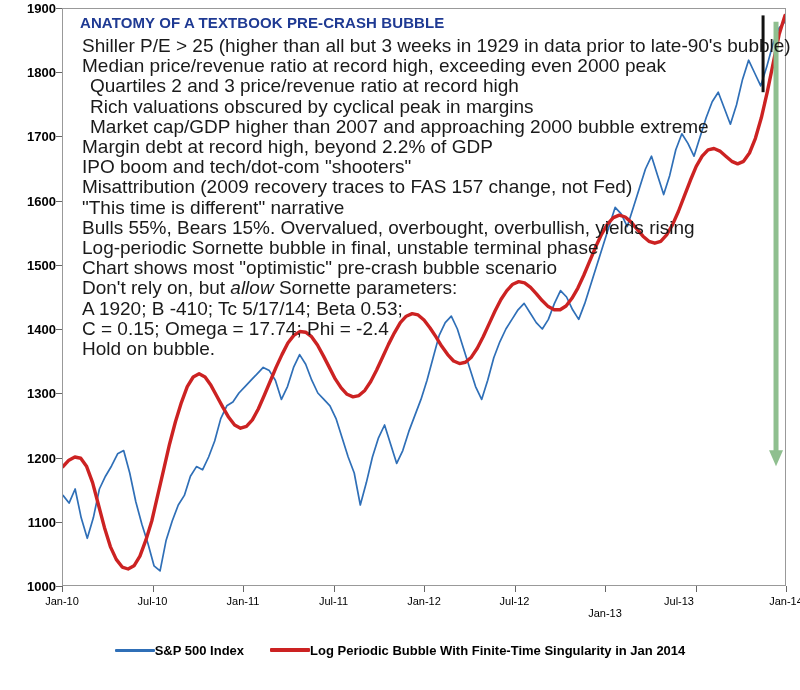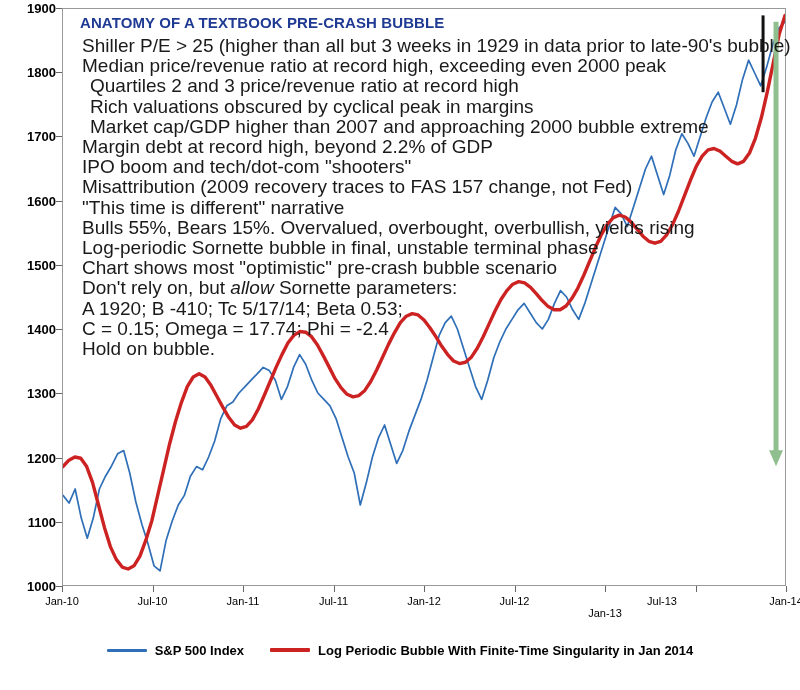--- a/index.html
+++ b/index.html
@@ -58,21 +58,21 @@
     white-space:nowrap;
   }
   .annot.ind1{padding-left:8px;}
   .annot i{font-style:italic;}
 
   
   .legend{
     position:absolute;left:0;top:632px;width:800px;height:36px;
     display:flex;justify-content:center;align-items:center;gap:26px;
   }
-  .legend-item{display:flex;align-items:center;gap:8px;}
+  .legend-item{display:flex;align-items:center;}
   .legend-swatch{display:block;width:40px;height:4px;border-radius:1px;}
   .legend-label{font-size:13px;font-weight:bold;color:#000;white-space:nowrap;}
 
   .svg-layer{position:absolute;left:0;top:0;width:100%;height:100%;}
 </style>
 </head>
 <body>
 
 <div id="root">
 
@@ -138,21 +138,21 @@
       <div class="x-tick" style="left: 181px;">Jan-11</div>
       <div class="x-tickmark" style="left: 181px;"></div>
       <div class="x-tick" style="left: 271.5px;">Jul-11</div>
       <div class="x-tickmark" style="left: 271.5px;"></div>
       <div class="x-tick" style="left: 362px;">Jan-12</div>
       <div class="x-tickmark" style="left: 362px;"></div>
       <div class="x-tick" style="left: 452.5px;">Jul-12</div>
       <div class="x-tickmark" style="left: 452.5px;"></div>
       <div class="x-tick" style="left: 543px; margin-top: 12px;">Jan-13</div>
       <div class="x-tickmark" style="left: 543px;"></div>
-      <div class="x-tick" style="left: 600px;">Jul-13</div>
+      <div class="x-tick" style="left: 617px;">Jul-13</div>
       <div class="x-tickmark" style="left: 633.5px;"></div>
       <div class="x-tick" style="left: 724px;">Jan-14</div>
       <div class="x-tickmark" style="left: 724px;"></div>
     </div>
 
   <div class="legend" id="legend">
       <div class="legend-item">
         <span class="legend-swatch" style="background: rgb(47, 111, 183); height: 3px;"></span>
         <span class="legend-label">S&amp;P 500 Index</span>
       </div>

